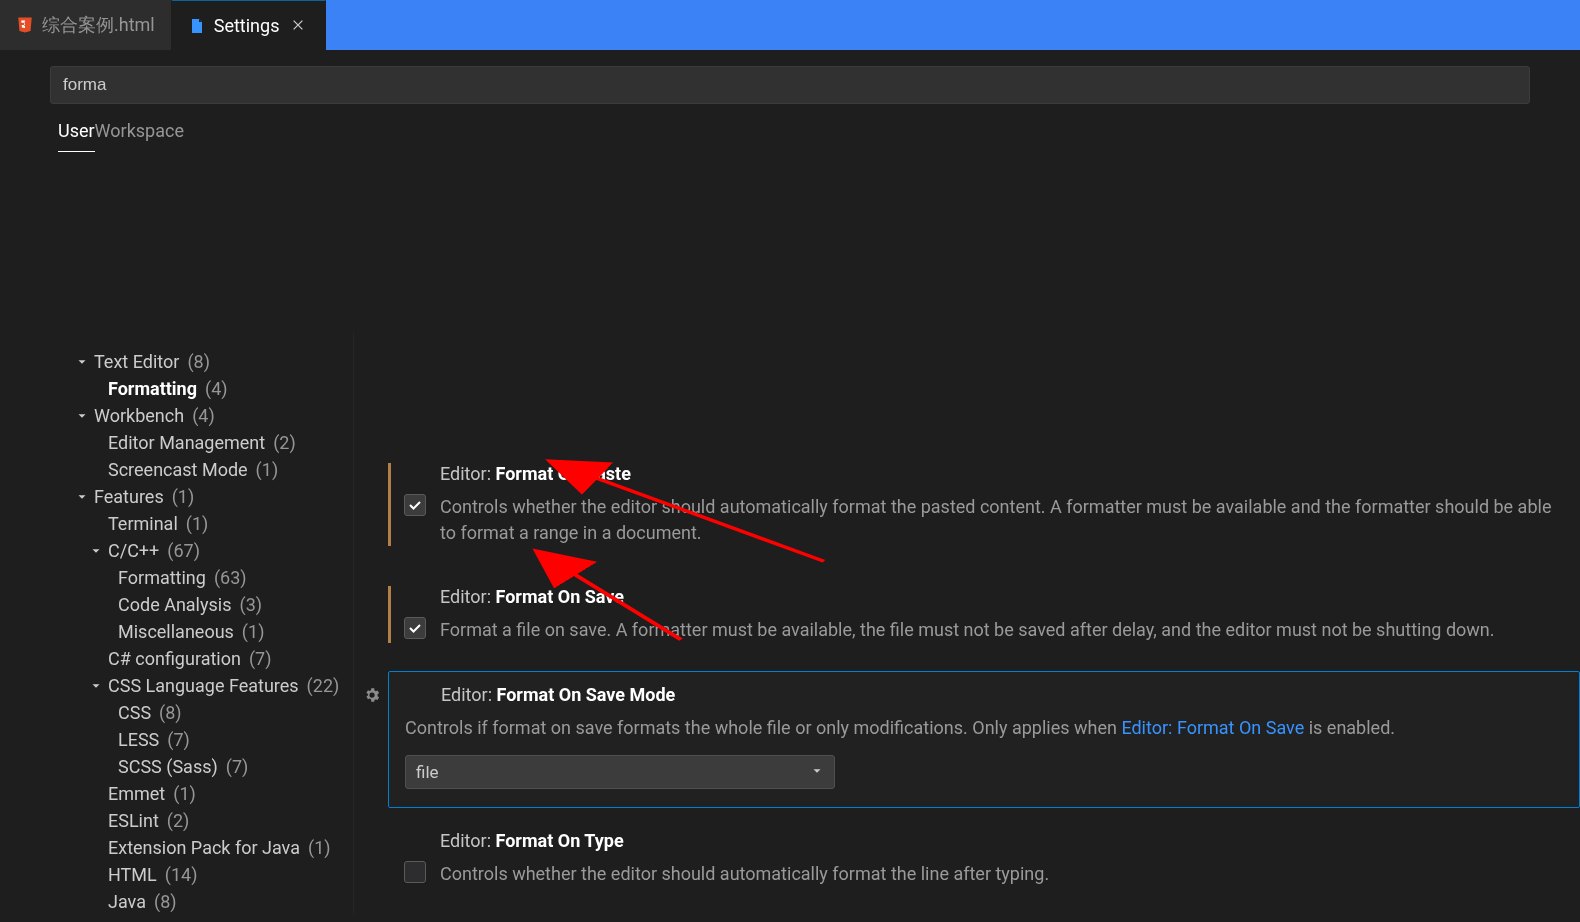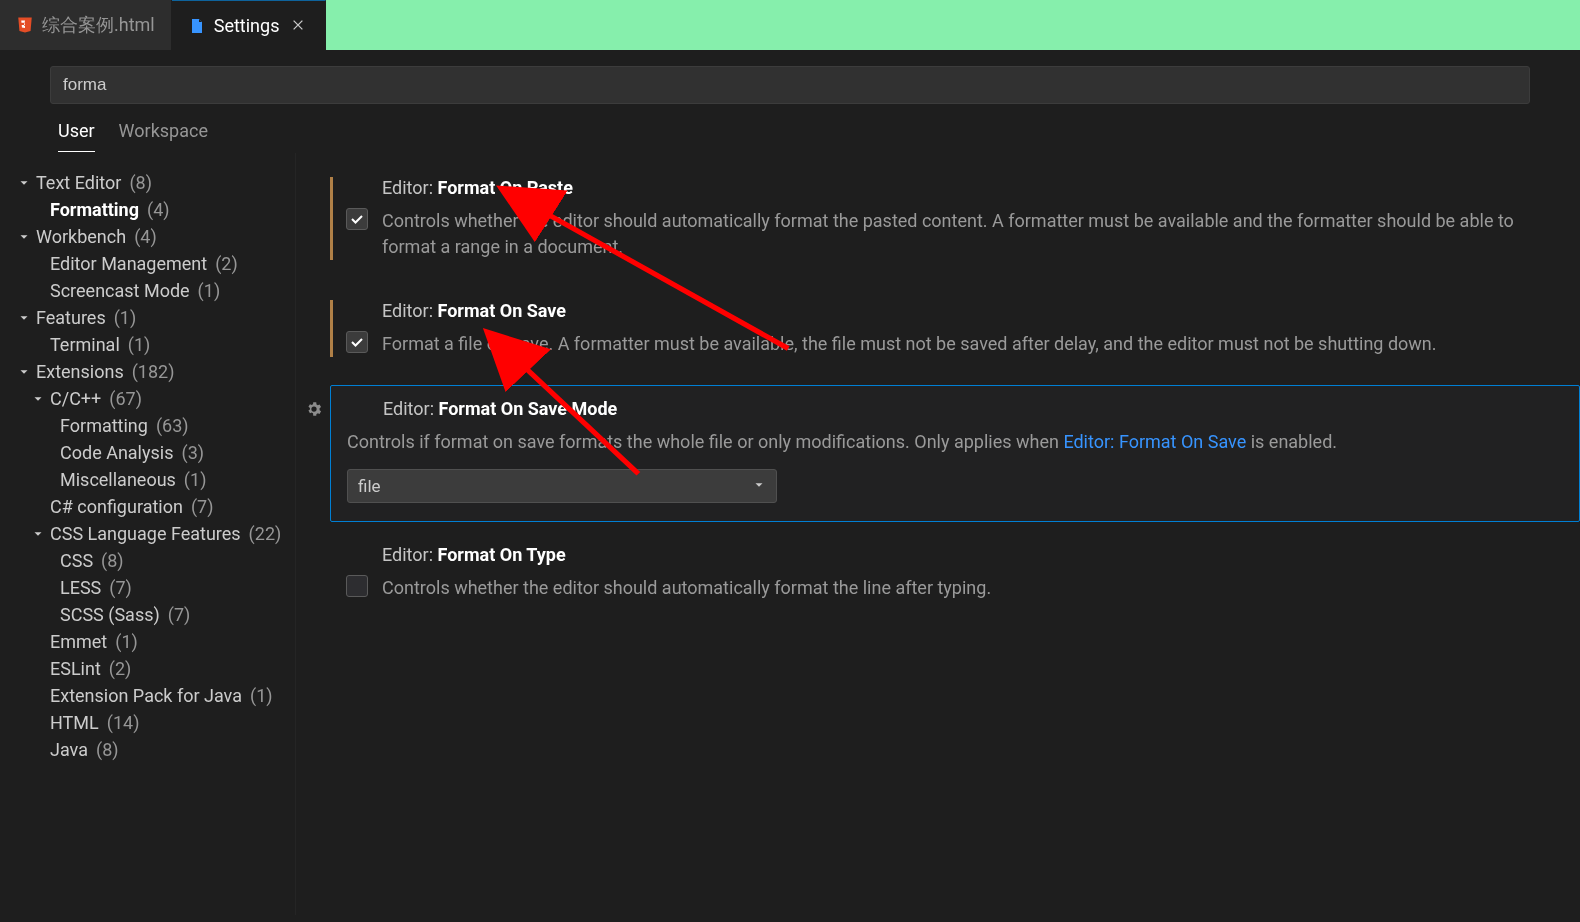--- a/index.html
+++ b/index.html
@@ -8,21 +8,21 @@
     height: 922px;
     background: #1e1e1e;
     color: #cccccc;
     font-family: -apple-system, BlinkMacSystemFont, "Segoe UI", Roboto, sans-serif;
     font-size: 18px;
     overflow: hidden;
   }
   .tabs-bar {
     display: flex;
     align-items: center;
-    background: #86efac;
+    background: #3b82f6;
     height: 50px;
   }
   .tab {
     display: flex;
     align-items: center;
     gap: 8px;
     padding: 0 16px;
     height: 100%;
     border-right: 1px solid #1e1e1e;
     cursor: pointer;
@@ -39,34 +39,35 @@
     background: #313131;
     border: 1px solid #3c3c3c;
     color: #cccccc;
     font-size: 17px;
     padding: 8px 12px;
     border-radius: 3px;
     outline: none;
   }
   .scope-tabs {
     display: flex;
-    gap: 24px;
     padding: 16px 58px 0 58px;
     border-bottom: 1px solid transparent;
   }
   .scope-tab {
     padding-bottom: 10px;
     cursor: pointer;
     color: #cccccc;
   }
   .scope-tab.active { color: #ffffff; border-bottom: 1px solid #ffffff; }
   .scope-tab.inactive { color: #969696; }
   .main {
     display: flex;
     height: calc(100% - 160px);
+    padding-left: 58px;
+    align-items: flex-end;
   }
   .tree {
     width: 296px;
     border-right: 1px solid #3c3c3c40;
     padding-top: 16px;
     overflow: hidden;
   }
   .tree-item {
     display: flex;
     align-items: center;
@@ -235,29 +236,20 @@
           </svg>
         </span>
       <span class="tree-label">Features</span>
       <span class="tree-count">(1)</span>
     </div>
     <div class="tree-item leaf depth1">
       <span class="tree-label">Terminal</span>
       <span class="tree-count">(1)</span>
     </div>
 
-    <div class="tree-item depth0">
-      <span class="chev">
-          <svg width="14" height="14" viewBox="0 0 16 16">
-            <path fill="#cccccc" d="M4 6l4 4 4-4z"></path>
-          </svg>
-        </span>
-      <span class="tree-label">Extensions</span>
-      <span class="tree-count">(182)</span>
-    </div>
     <div class="tree-item depth1" style="padding-left:30px">
       <span class="chev">
           <svg width="14" height="14" viewBox="0 0 16 16">
             <path fill="#cccccc" d="M4 6l4 4 4-4z"></path>
           </svg>
         </span>
       <span class="tree-label">C/C++</span>
       <span class="tree-count">(67)</span>
     </div>
     <div class="tree-item leaf depth2">

